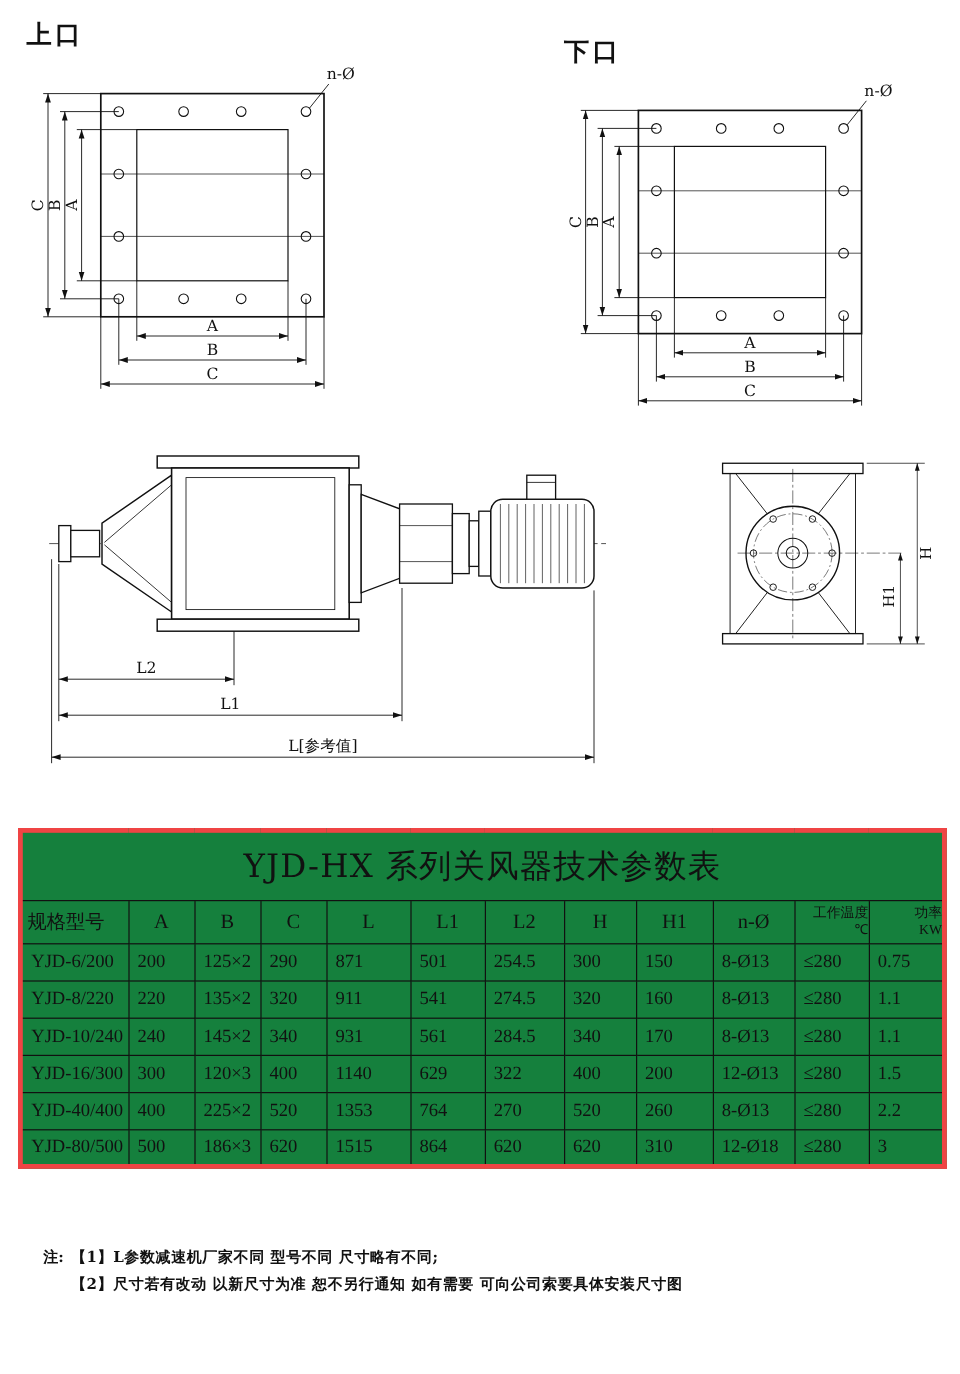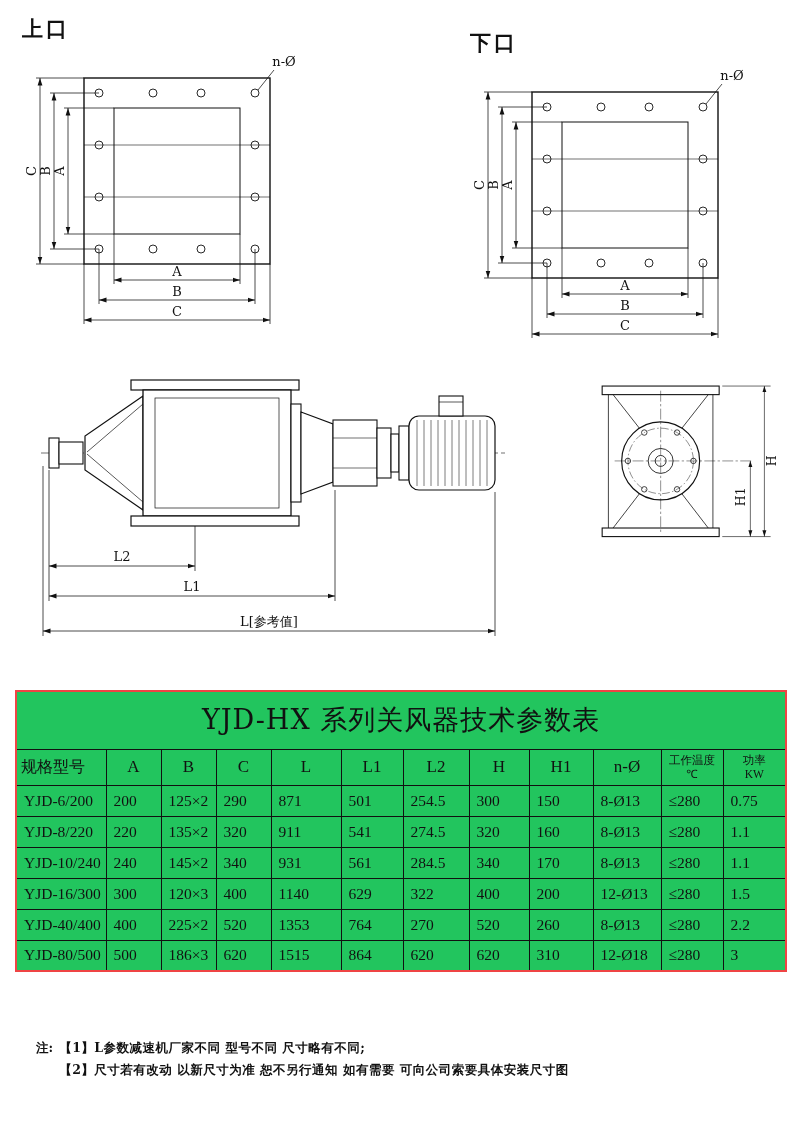--- a/index.html
+++ b/index.html
@@ -14,33 +14,33 @@
   .draw-title {
     font-size:21px; font-weight:bold; 
     letter-spacing:3px; height:28px; line-height:26px;
     font-family:"DejaVu Serif", serif;
   }
   svg { display:block; }
   svg text { font-family:"DejaVu Serif", serif; }
 
   .spec-table {
     position:absolute; left:15px; top:690px; width:770px;
-    border-collapse:collapse; border:2px solid #ef4444;
-    table-layout:fixed; background:#22c55e;
+    border-collapse:collapse; border:4px solid #ef4444;
+    table-layout:fixed; background:#15803d;
   }
   .spec-table th, .spec-table td { border:1px solid #111; font-weight:normal; }
   .title-cell {
     font-size:27px; font-weight:bold; height:58px; text-align:center;
     letter-spacing:1px; font-family:"DejaVu Serif", serif;
   }
   .header-row th {
     height:36px; font-size:17px; text-align:center; white-space:pre-line;
   }
   .header-row th:first-child { text-align:left; padding-left:4px; font-size:16px; }
-  .header-row th.th-two { font-size:11.5px; line-height:1.25; }
+  .header-row th.th-two { font-size:11.5px; line-height:1.25;text-align:right; }
   .spec-table td { height:31px; font-size:15.5px; padding-left:7px; }
 
   .notes {
     left:36px; top:1040px; font-size:12.5px; font-weight:bold;
     font-family:"DejaVu Serif", serif;
   }
   .notes-row { display:flex; gap:6px; align-items:flex-start; }
   .notes-lines div { margin-bottom:5px; letter-spacing:0.5px; }
 </style>
 </head>

